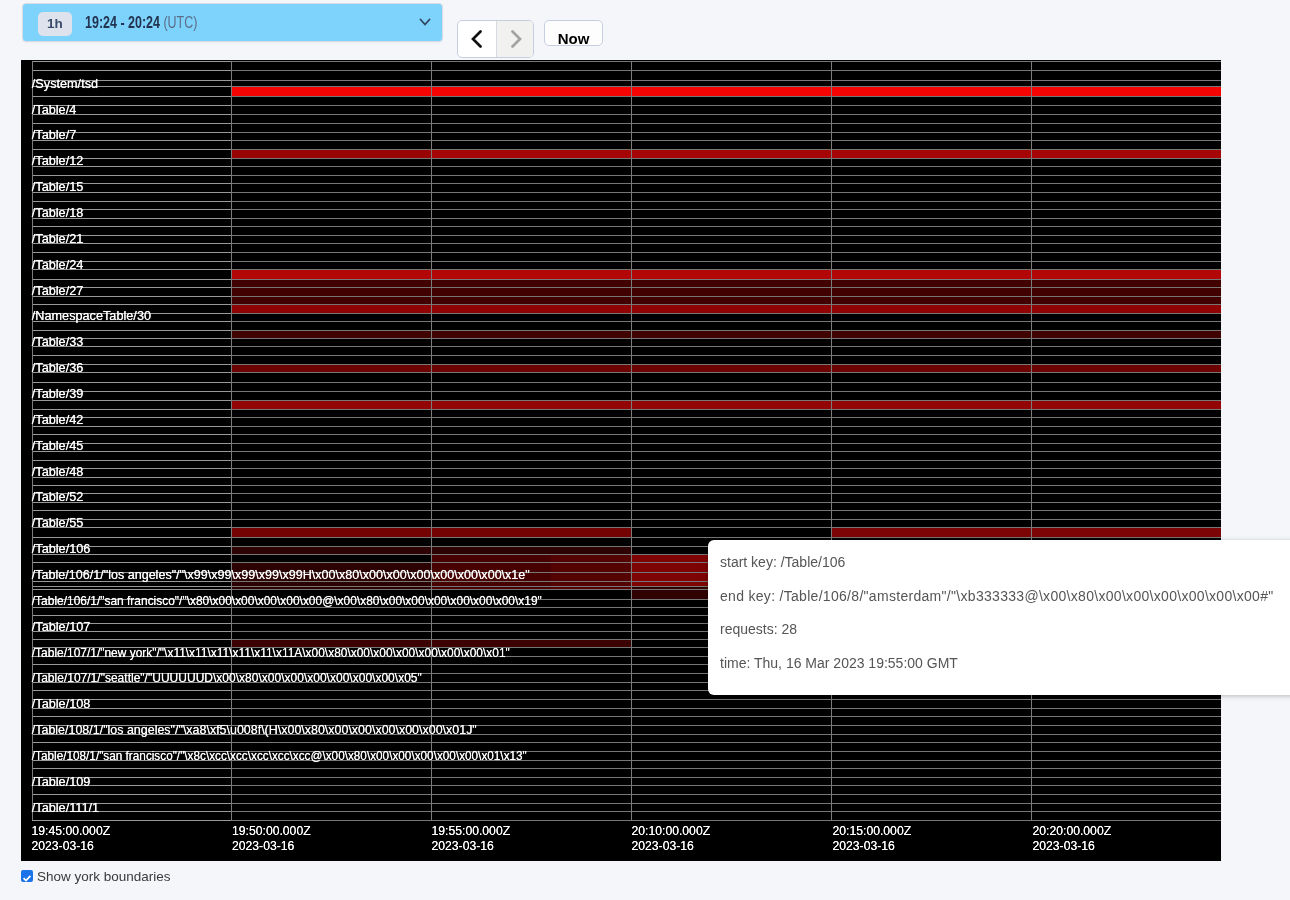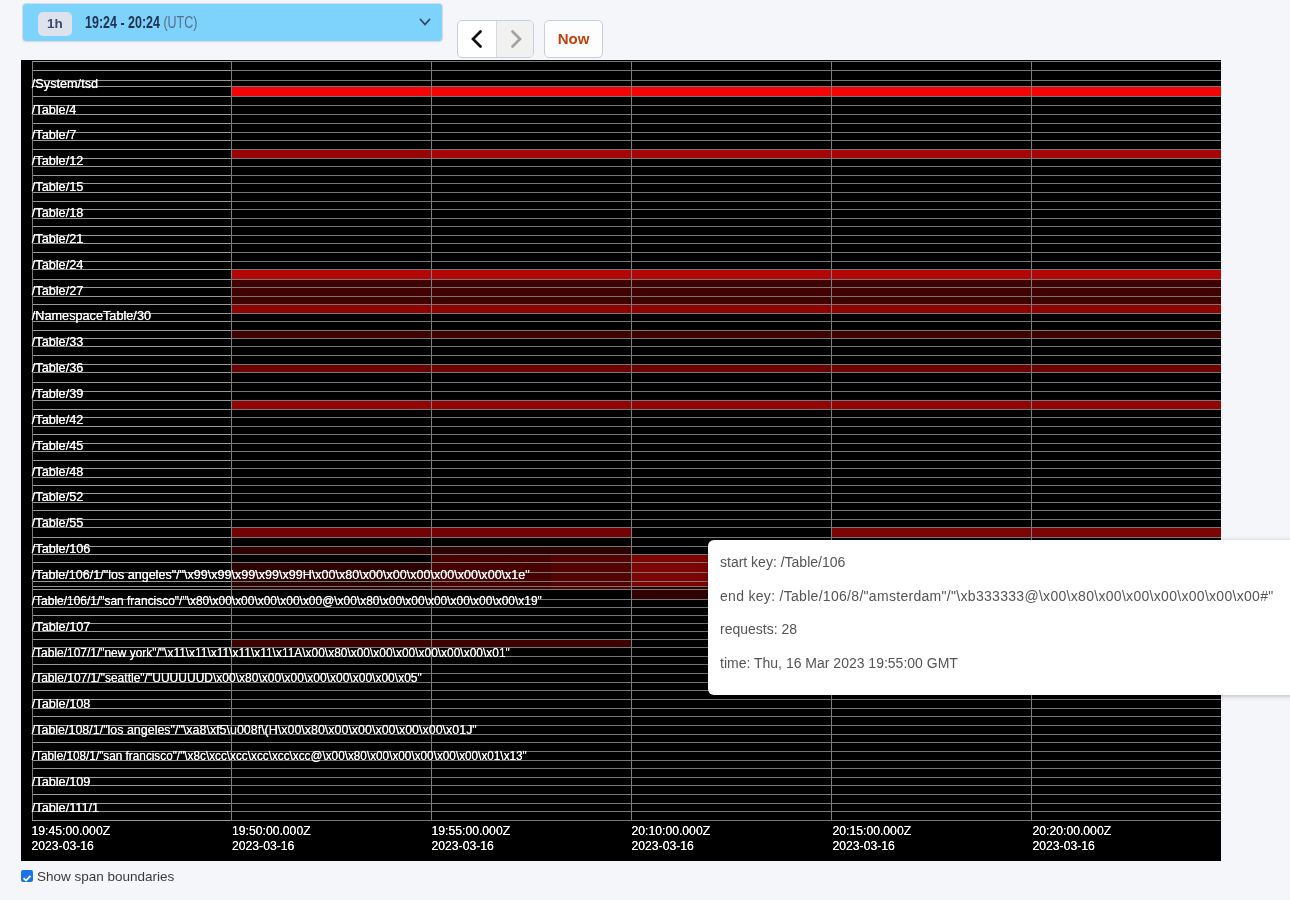--- a/index.html
+++ b/index.html
@@ -2,21 +2,21 @@
 <html><head><meta charset="utf-8"><style>
 *{margin:0;padding:0;box-sizing:border-box}
 html,body{width:1290px;height:900px;background:#f5f6fa;font-family:"Liberation Sans",sans-serif;position:relative;overflow:hidden}
 .selbox{position:absolute;left:22px;top:3px;width:421px;height:39px;background:#7dd3fc;border:1px solid #d8dce6;border-radius:4px;box-shadow:0 1px 2px rgba(0,0,0,0.04);will-change:transform}
 .badge{position:absolute;left:15px;top:7.5px;width:34px;height:24px;background:#dde2ec;border-radius:5px;color:#394c6b;font-weight:bold;font-size:13.5px;text-align:center;line-height:24px}
 .trange{position:absolute;left:62px;top:0;height:37px;line-height:37px;font-size:16px;color:#22334f;font-weight:bold;white-space:nowrap;transform:scaleX(0.78);transform-origin:0 50%}
 .trange .utc{color:#5b6c87;font-weight:normal}
 .btngroup{position:absolute;left:457px;top:20px;width:77px;height:38px;border:1px solid #c6cfdf;border-radius:5px;background:#fff;overflow:hidden;will-change:transform}
 .btngroup .half{position:absolute;top:0;width:38px;height:36px}
 .btngroup .right{left:38px;background:#f1f1ef;border-left:1px solid #d4d9e2}
-.nowbtn{position:absolute;left:543.5px;top:20px;width:59px;height:38px;background:#fdfdfe;border:1px solid #c6cfdf;border-radius:5px;color:#c2410c;font-weight:bold;font-size:15px;text-align:center;line-height:36px;will-change:transform}
+.nowbtn{position:absolute;left:543.5px;top:20px;width:59px;height:26px;background:#fdfdfe;border:1px solid #c6cfdf;border-radius:5px;color:#000000;font-weight:bold;font-size:15px;text-align:center;line-height:36px;will-change:transform}
 .tooltip{position:absolute;left:708px;top:540px;width:659px;height:155px;background:#ffffff;border-radius:6px;box-shadow:0 1px 5px rgba(0,0,0,0.25);font-size:14px;color:#555;padding:6px 0 7px 12px;line-height:33.5px;white-space:nowrap;overflow:hidden;will-change:transform}
 .cbrow{position:absolute;left:21px;top:869px;height:16px;will-change:transform}
 .cbx{position:absolute;left:0;top:1px;width:12px;height:12px;background:#1a73e8;border-radius:2px}
 .cblab{position:absolute;left:16px;top:0;font-size:13.5px;color:#3a3a3a;white-space:nowrap;line-height:16px}
 </style></head>
 <body>
 <div class="selbox">
   <div class="badge">1h</div>
   <div class="trange">19:24 - 20:24 <span class="utc">(UTC)</span></div>
   <svg style="position:absolute;left:395px;top:13px" width="14" height="12" viewBox="0 0 14 12">
@@ -287,13 +287,13 @@
 <text x="811.5" y="775.3" font-family="Liberation Sans, sans-serif" font-size="12.2" fill="#ffffff" style="text-shadow:0 0 0.6px #fff">20:15:00.000Z</text>
 <text x="811.5" y="790.1" font-family="Liberation Sans, sans-serif" font-size="12.2" fill="#ffffff" style="text-shadow:0 0 0.6px #fff">2023-03-16</text>
 <text x="1011.5" y="775.3" font-family="Liberation Sans, sans-serif" font-size="12.2" fill="#ffffff" style="text-shadow:0 0 0.6px #fff">20:20:00.000Z</text>
 <text x="1011.5" y="790.1" font-family="Liberation Sans, sans-serif" font-size="12.2" fill="#ffffff" style="text-shadow:0 0 0.6px #fff">2023-03-16</text>
 </svg>
 <div class="tooltip">start key: /Table/106<br><span style="letter-spacing:0.3px">end key: /Table/106/8/"amsterdam"/"\xb333333@\x00\x80\x00\x00\x00\x00\x00\x00#"</span><br>requests: 28<br>time: Thu, 16 Mar 2023 19:55:00 GMT</div>
 <div class="cbrow">
   <div class="cbx"><svg width="12" height="12" viewBox="0 0 14 14">
         <path d="M3 7.2 L5.8 10 L11 4.4" fill="none" stroke="#fff" stroke-width="2.1"></path>
       </svg></div>
-  <div class="cblab">Show span boundaries</div>
+  <div class="cblab">Show york boundaries</div>
 </div>
 </body></html>

